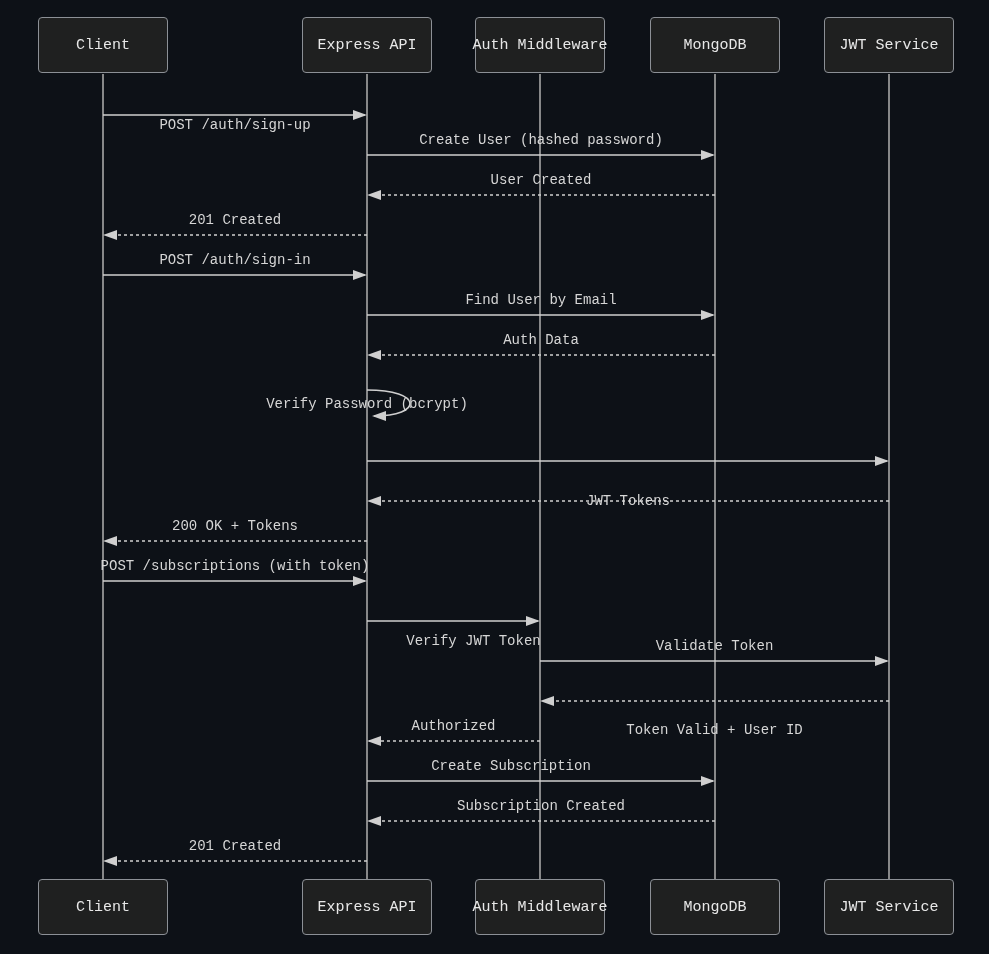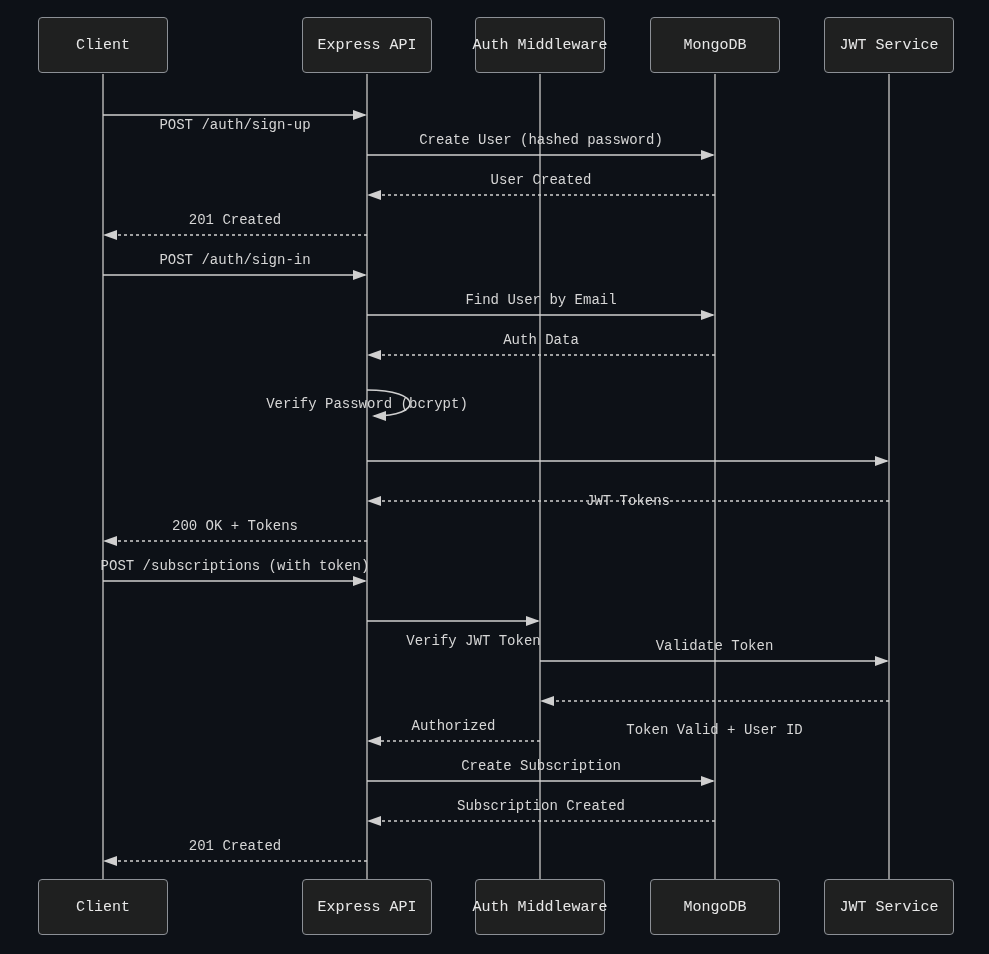--- a/index.html
+++ b/index.html
@@ -131,16 +131,16 @@
     <div class="msg-label" style="left: 541px; top: 291px;">Find User by Email</div>
     <div class="msg-label" style="left: 541px; top: 331px;">Auth Data</div>
     <div class="msg-label" style="left: 367px; top: 371px; margin-top: 24px;">Verify Password (bcrypt)</div>
     <div class="msg-label" style="left: 628px; top: 492px;">JWT Tokens</div>
     <div class="msg-label" style="left: 235px; top: 517px;">200 OK + Tokens</div>
     <div class="msg-label" style="left: 235px; top: 557px;">POST /subscriptions (with token)</div>
     <div class="msg-label" style="left: 453.5px; top: 632px; margin-left: 20px;">Verify JWT Token</div>
     <div class="msg-label" style="left: 714.5px; top: 637px;">Validate Token</div>
     <div class="msg-label" style="left: 714.5px; top: 677px; margin-top: 44px;">Token Valid + User ID</div>
     <div class="msg-label" style="left: 453.5px; top: 717px;">Authorized</div>
-    <div class="msg-label" style="left: 541px; top: 757px;">Create Subscription</div>
+    <div class="msg-label" style="left: 511px; top: 757px;">Create Subscription</div>
     <div class="msg-label" style="left: 541px; top: 797px;">Subscription Created</div>
     <div class="msg-label" style="left: 235px; top: 837px;">201 Created</div>
   </div>
 
 </body></html>

